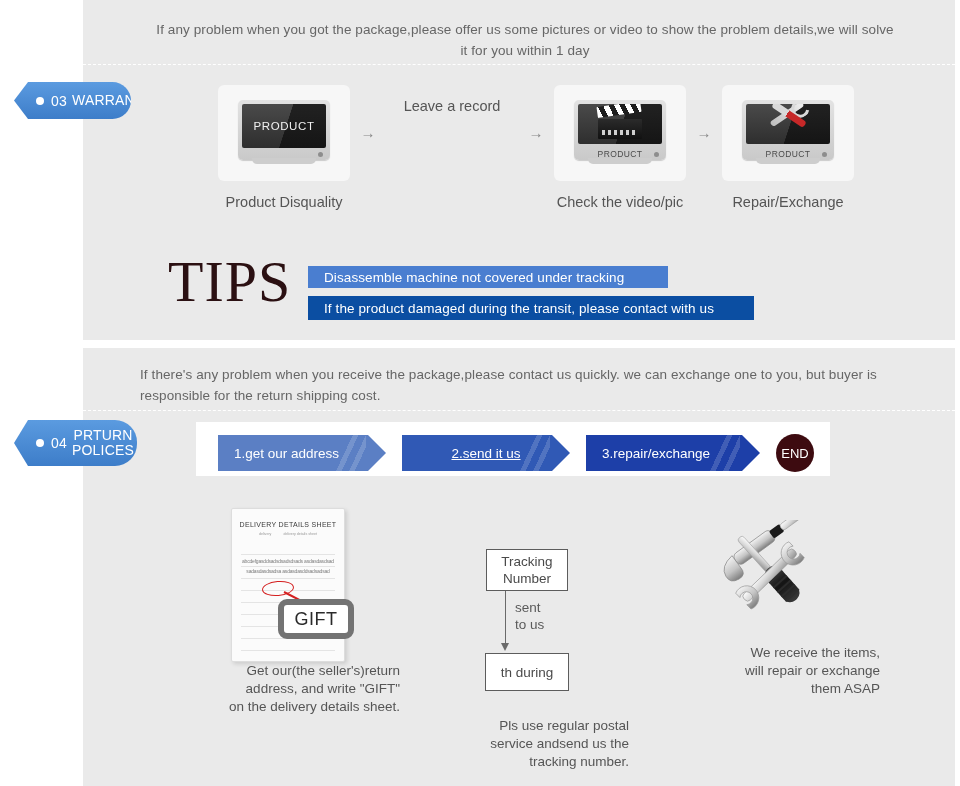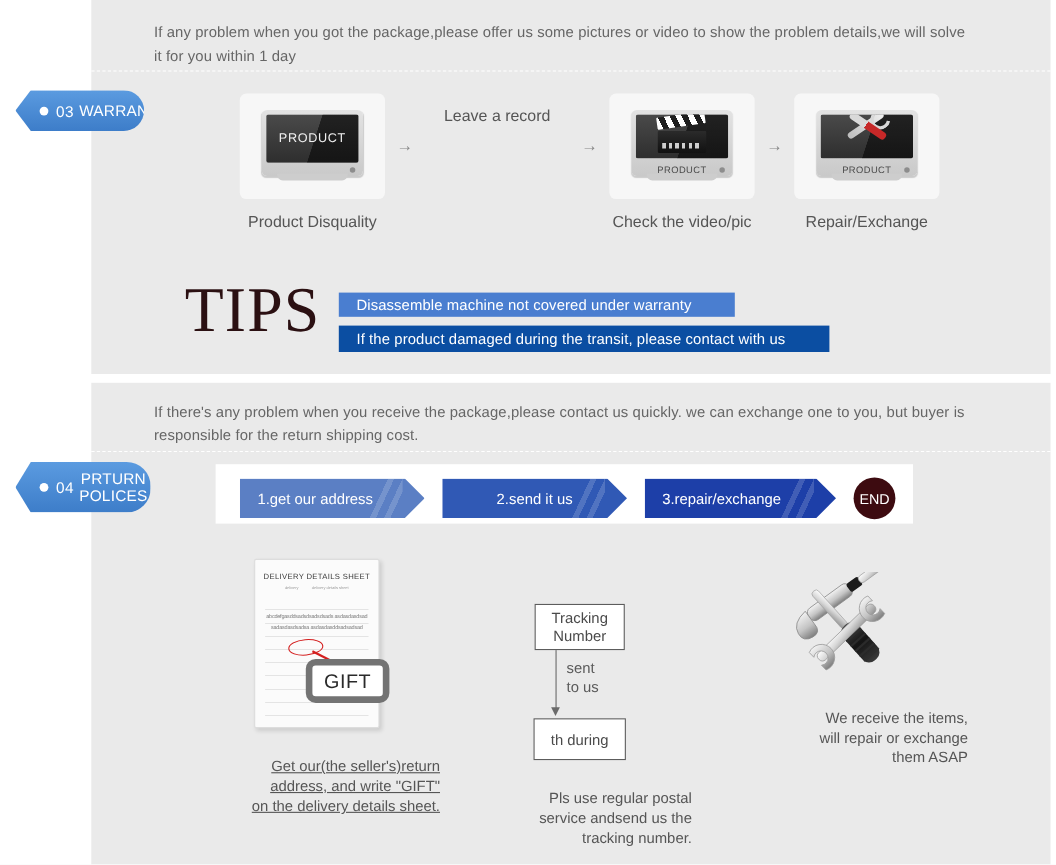--- a/index.html
+++ b/index.html
@@ -330,21 +330,21 @@
     clip-path: polygon(0 0, calc(100% - 18px) 0, 100% 50%, calc(100% - 18px) 100%, 0 100%);
   }
   .chev .chev-deco {
     position: absolute;
     right: 20px; top: 0; bottom: 0;
     width: 30px;
     background:
       linear-gradient(115deg, transparent 0 36%, rgba(255,255,255,.16) 36% 48%, transparent 48% 64%, rgba(255,255,255,.16) 64% 76%, transparent 76%);
   }
   #chev-1 { width: 168px; background: #5b7fc4; }
-  #chev-2 { width: 168px; background: #3059b5; justify-content: center; padding-left: 0; }
+  #chev-2 { width: 168px; background: #3059b5; justify-content: center; padding-left: 0; text-decoration: underline; }
   #chev-3 { width: 174px; background: #1d3fa8; }
   #end-circle {
     width: 38px; height: 38px;
     border-radius: 50%;
     background: #3d0b10;
     color: #ffffff;
     font-size: 13px;
     display: flex;
     align-items: center;
     justify-content: center;
@@ -495,21 +495,21 @@
     margin: 0 auto;
   }
 </style>
 </head>
 <body>
 
 <div class="panel" id="panel-warranty">
   <div class="dashed-sep" style="top:64px"></div>
 </div>
 
-<div class="intro-text" style="left:140px; top:19px; width:770px;">If any problem when you got the package,please offer us some pictures or video to show the problem details,we will solve
+<div class="intro-text" style="left:140px; top:19px; width:770px;text-align:center;">If any problem when you got the package,please offer us some pictures or video to show the problem details,we will solve
  it for you within 1 day</div>
 
 <div class="badge" id="badge-warranty">
   <span class="bullet"></span>
   <span class="num">03</span>
   <span class="ttl">WARRANTY</span>
 </div>
 
 <div class="flow-row" style="left:218px; top:85px;">
 
@@ -569,21 +569,21 @@
         <div class="led"></div>
         <div class="stand"></div>
       </div>
     </div>
     <div class="flow-caption">Repair/Exchange</div>
   </div>
 </div>
 
 <div id="tips-block" style="left:168px; top:248px; width:600px; height:80px;">
   <div id="tips-word">TIPS</div>
-  <div class="tip-bar" id="tip-bar-1">Disassemble machine not covered under warranty</div>
+  <div class="tip-bar" id="tip-bar-1">Disassemble machine not covered under tracking</div>
   <div class="tip-bar" id="tip-bar-2">If the product damaged during the transit, please contact with us</div>
 </div>
 
 <div class="panel" id="panel-return">
   <div class="dashed-sep" style="top:62px"></div>
 </div>
 
 <div class="intro-text" style="left:140px; top:364px; width:770px;">If  there's any problem when you receive the package,please contact us quickly. we can exchange one to you, but buyer is
 responsible for the return shipping cost.</div>
 
@@ -618,21 +618,21 @@
     <div class="sheet-title">DELIVERY DETAILS SHEET</div>
     <div class="sheet-sub">
       <span>delivery</span>
       <span>delivery details sheet</span>
     </div>
     <div class="filler">abcdefgasddsadsdsadsdsads asdasdasdsadsadasdasdsadsa asdasdasddsadsadsad</div>
     <div class="red-ellipse"></div>
     <div class="leader"></div>
     <div class="gift-callout">GIFT</div>
   </div>
-  <div class="bottom-caption" style="margin-top:26px;text-decoration:underline;">Get our(the seller's)return
+  <div class="bottom-caption" style="">Get our(the seller's)return
 address, and write "GIFT"
 on the delivery details sheet.</div>
 </div>
 
 <div class="bottom-col" style="left:425px; top:515px; width:204px;">
   <div class="tbox" id="tbox-top">Tracking
 Number</div>
   <div class="arrow-down">
     <div class="shaft"></div>
     <div class="head"></div>

